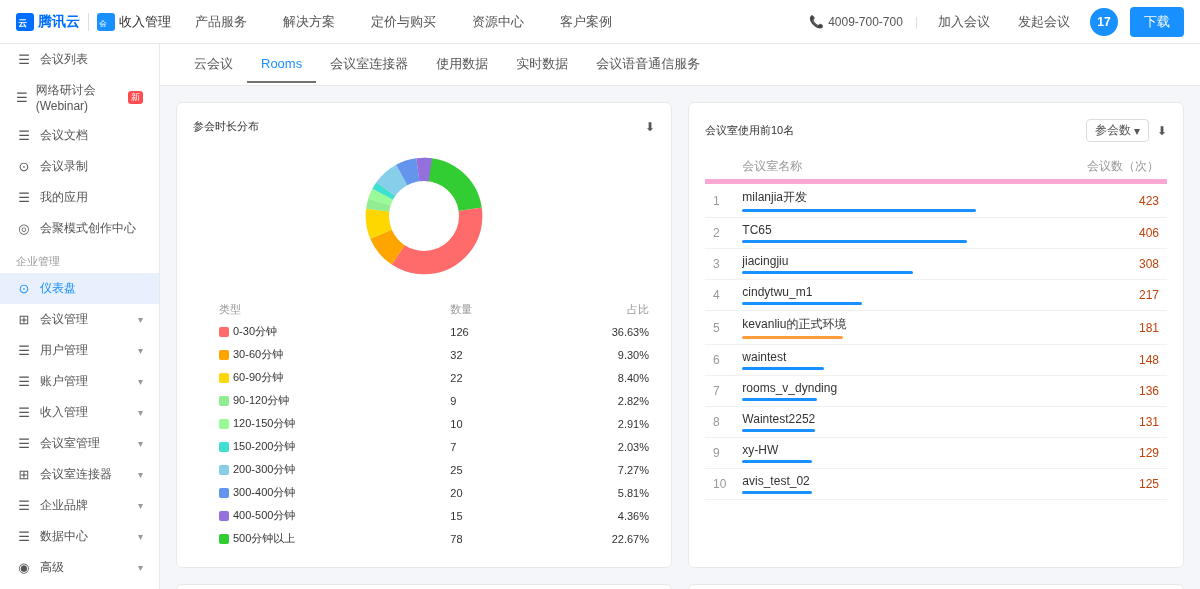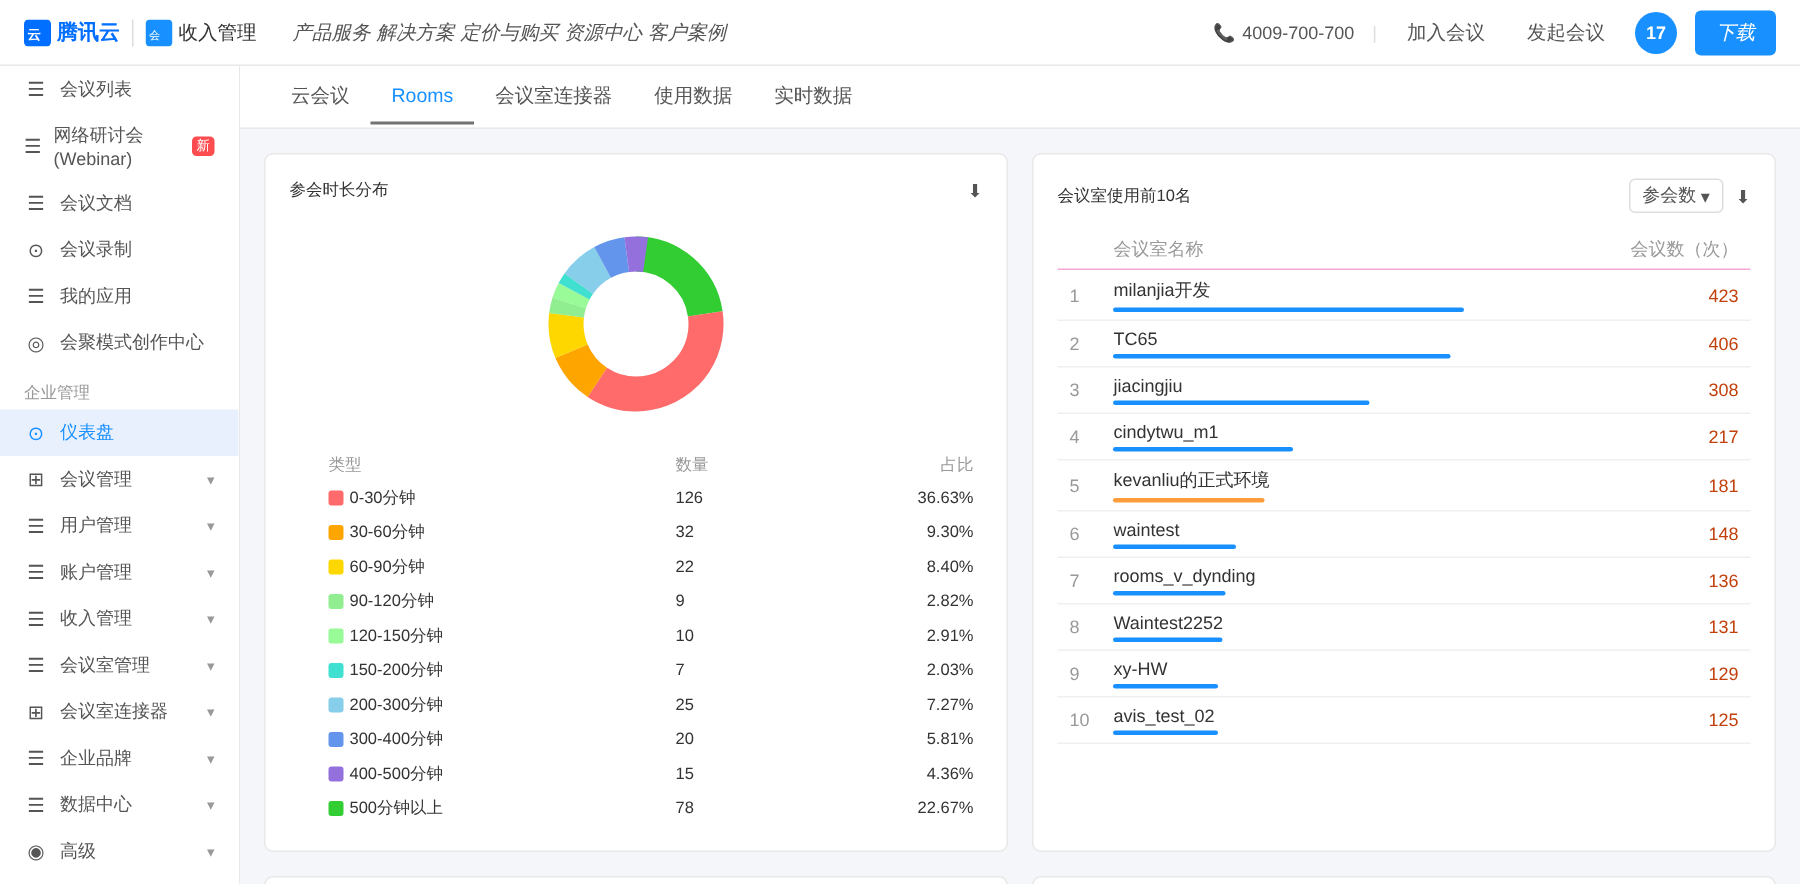--- a/index.html
+++ b/index.html
@@ -3,28 +3,28 @@
   <meta charset="utf-8">
   <style>
     * { box-sizing: border-box; margin: 0; padding: 0; }
     body { font-family: -apple-system, BlinkMacSystemFont, 'PingFang SC', 'Microsoft YaHei', sans-serif; font-size: 12px; background: #f5f6fa; color: #333; display: flex; flex-direction: column; height: 589px; overflow: hidden; }
 
     
     .header { display: flex; align-items: center; background: #fff; height: 44px; padding: 0 16px; border-bottom: 1px solid #e8e8e8; flex-shrink: 0; gap: 24px; }
     .header-logo { display: flex; align-items: center; gap: 8px; }
     .logo-tencent { font-size: 14px; font-weight: bold; color: #006EFF; display: flex; align-items: center; gap: 4px; }
     .logo-meeting { font-size: 13px; color: #333; display: flex; align-items: center; gap: 4px; border-left: 1px solid #ddd; padding-left: 8px; }
-    .header-nav { display: flex; gap: 4px; flex: 1; font-style: italic; }
+    .header-nav { display: flex; gap: 36px; flex: 1; }
     .header-nav-item { font-size: 13px; color: #555; cursor: pointer; white-space: nowrap; }
     .header-right { display: flex; align-items: center; gap: 12px; }
     .phone-num { font-size: 12px; color: #555; display: flex; align-items: center; gap: 4px; }
     .btn-join { font-size: 13px; color: #555; cursor: pointer; padding: 4px 8px; }
     .btn-start { font-size: 13px; color: #555; cursor: pointer; padding: 4px 8px; }
     .avatar-badge { width: 28px; height: 28px; border-radius: 50%; background: #1890ff; color: #fff; display: flex; align-items: center; justify-content: center; font-size: 12px; font-weight: bold; }
-    .btn-download { background: #1890ff; color: #fff; border: none; border-radius: 4px; padding: 6px 14px; font-size: 13px; cursor: pointer; font-style: italic; }
+    .btn-download { background: #1890ff; color: #fff; border: none; border-radius: 4px; padding: 6px 14px; font-size: 13px; cursor: pointer; }
 
     
     .layout { display: flex; flex: 1; overflow: hidden; }
 
     
     .sidebar { width: 160px; background: #fff; border-right: 1px solid #e8e8e8; overflow-y: auto; flex-shrink: 0; padding-bottom: 16px; }
     .sidebar-section-title { font-size: 11px; color: #999; padding: 10px 16px 4px; }
     .sidebar-item { display: flex; align-items: center; gap: 8px; padding: 7px 16px; cursor: pointer; color: #555; font-size: 12px; position: relative; }
     .sidebar-item.active { background: #e8f0fe; color: #1890ff; font-weight: 500; }
     .sidebar-item .icon { font-size: 13px; width: 16px; text-align: center; }
@@ -58,21 +58,21 @@
     
     .legend-table { width: 100%; font-size: 11px; }
     .legend-table th { color: #999; font-weight: normal; padding: 2px 4px; text-align: left; }
     .legend-table th:last-child { text-align: right; }
     .legend-table td { padding: 3px 4px; }
     .legend-table td:last-child { text-align: right; }
     .color-dot { width: 10px; height: 10px; border-radius: 2px; display: inline-block; margin-right: 4px; vertical-align: middle; }
 
     
     .top-table { width: 100%; font-size: 12px; border-collapse: collapse; }
-    .top-table th { color: #999; font-weight: normal; padding: 4px 8px; border-bottom: 1px solid #f9a8d4; text-align: left; }
+    .top-table th { color: #999; font-weight: normal; padding: 4px 8px; border-bottom: 5px solid #f9a8d4; text-align: left; }
     .top-table th:last-child { text-align: right; }
     .top-table td { padding: 5px 8px; border-bottom: 1px solid #f0f0f0; color: #333; }
     .top-table td:first-child { color: #999; width: 20px; }
     .top-table td:last-child { text-align: right; color: #c2410c; }
     .row-bar { height: 3px; background: #1890ff; margin-top: 3px; border-radius: 2px; }
 
     ::-webkit-scrollbar { width: 4px; height: 4px; }
     ::-webkit-scrollbar-thumb { background: #ccc; border-radius: 2px; }
   </style>
 </head>
@@ -202,20 +202,21 @@
   </div>
 
   <div class="main">
 
     <div class="tabs-bar">
       <div class="tab-item">云会议</div>
       <div class="tab-item active">Rooms</div>
       <div class="tab-item">会议室连接器</div>
       <div class="tab-item">使用数据</div>
       <div class="tab-item">实时数据</div>
+      <div class="tab-item">会议语音通信服务</div>
     </div>
 
     <div class="content">
       <div class="content-grid">
 
         <div class="card">
           <div class="card-header">
             <span class="card-title">参会时长分布</span>
             <span class="download-icon">⬇</span>
           </div>

